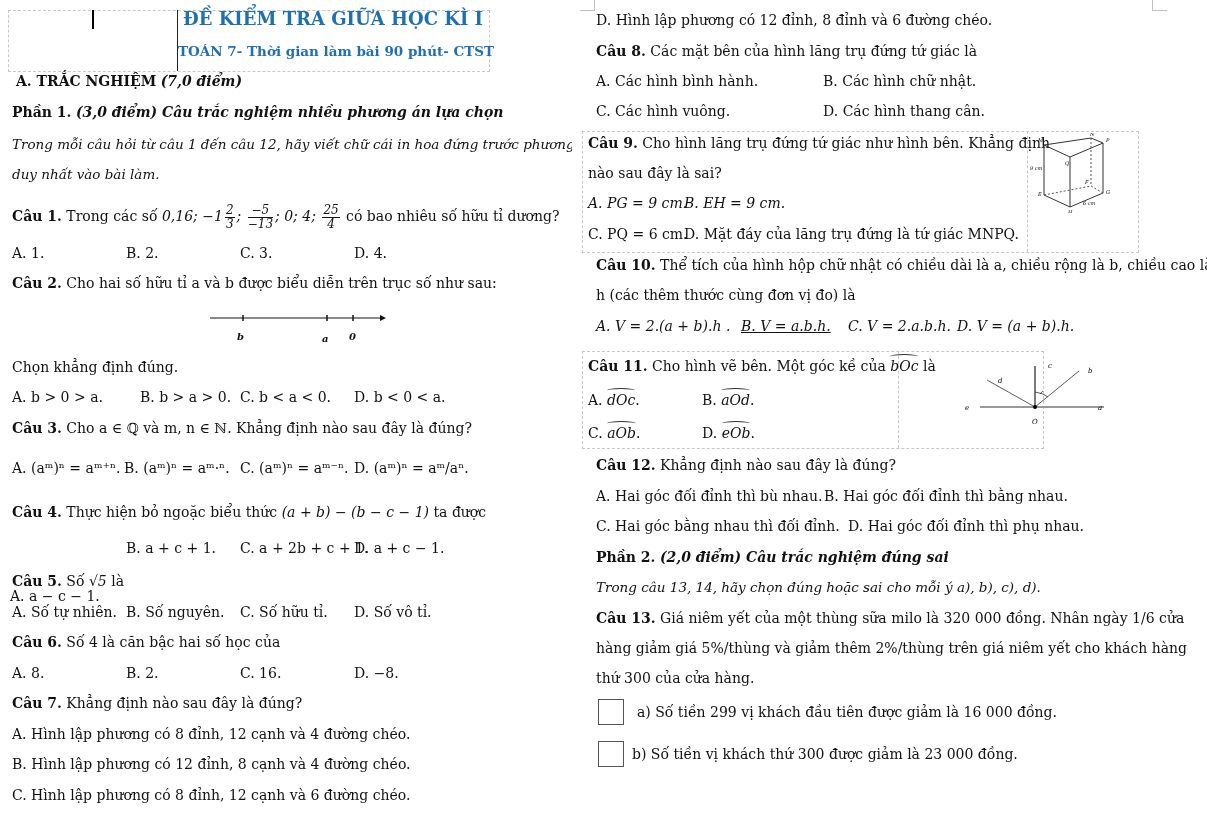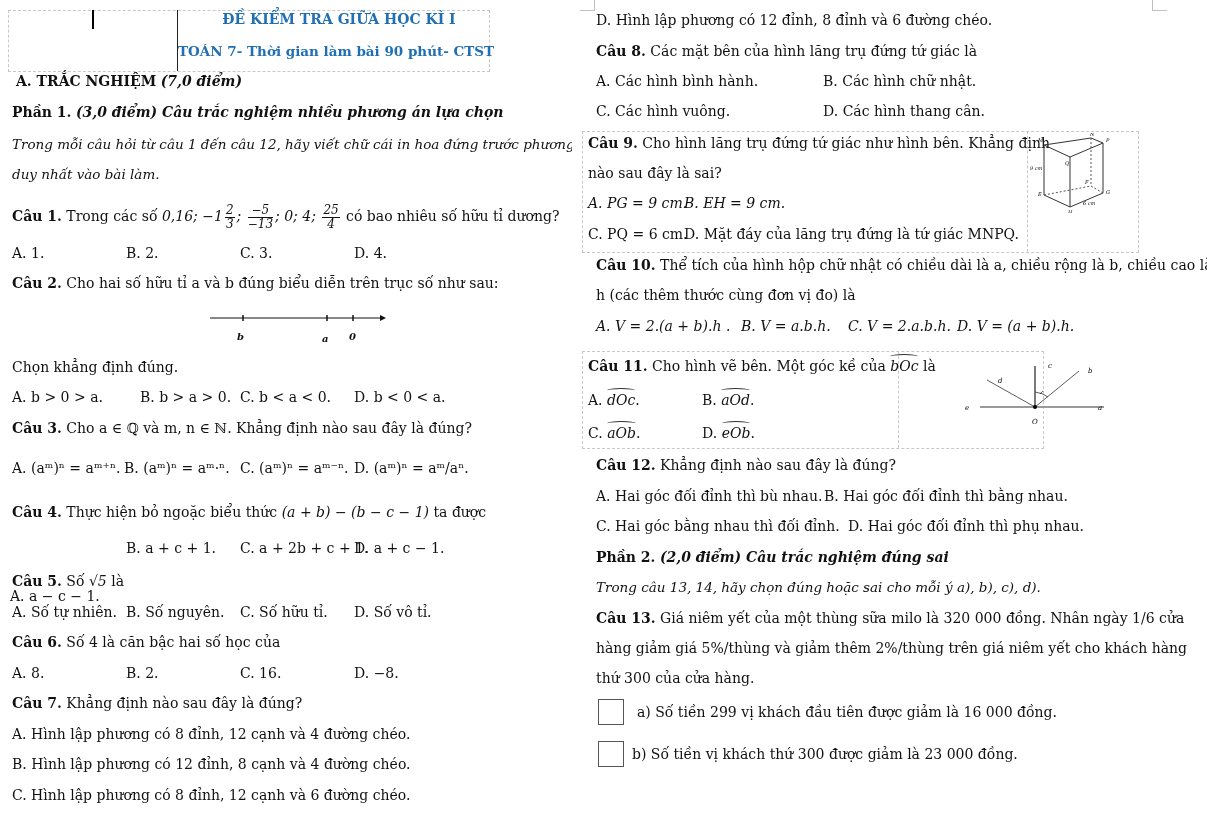--- a/index.html
+++ b/index.html
@@ -25,21 +25,21 @@
 </style>
 </head>
 <body>
 
 <div class="page" id="left-page">
 
   <div class="dashbox" style="left:8px;top:10px;width:480px;height:60px;"></div>
   <div style="position:absolute;left:92px;top:10px;width:2px;height:19px;background:#000;"></div>
   <div style="position:absolute;left:177px;top:10px;width:1px;height:61px;background:#222;"></div>
 
-  <div class="line blue" style="left:184px;top:10px;width:310px;text-align:center;font-size:14px;">ĐỀ KIỂM TRA GIỮA HỌC KÌ I</div>
+  <div class="line blue" style="left:178px;top:10px;width:310px;text-align:center;font-size:18px;">ĐỀ KIỂM TRA GIỮA HỌC KÌ I</div>
   <div class="line blue" style="left:178px;top:42px;width:310px;text-align:center;font-size:13.5px;">TOÁN 7- Thời gian làm bài 90 phút- CTST</div>
 
   <div class="line" style="left:16px;top:72px;">
     <span class="b">A. TRẮC NGHIỆM</span>
     <span class="i b">(7,0 điểm)</span>
   </div>
 
   <div class="line" style="left:12px;top:103px;">
     <span class="b">Phần 1.</span>
     <span class="i b" style="font-weight:600">(3,0 điểm) Câu trắc nghiệm nhiều phương án lựa chọn</span>
@@ -57,21 +57,21 @@
     <span class="frac m"><span class="num">25</span><span>4</span></span>
     <span>có bao nhiêu số hữu tỉ dương?</span>
   </div>
   <div class="opt" style="left:12px;top:244px;">A. 1.</div>
   <div class="opt" style="left:126px;top:244px;">B. 2.</div>
   <div class="opt" style="left:240px;top:244px;">C. 3.</div>
   <div class="opt" style="left:354px;top:244px;">D. 4.</div>
 
   <div class="line" style="left:12px;top:274px;">
     <span class="b">Câu 2.</span>
-    <span>Cho hai số hữu tỉ a và b đúng biểu diễn trên trục số như sau:</span>
+    <span>Cho hai số hữu tỉ a và b được biểu diễn trên trục số như sau:</span>
   </div>
   <svg style="position:absolute;left:200px;top:308px;" width="190" height="40">
     <line x1="10" y1="10" x2="180" y2="10" stroke="#111" stroke-width="1"></line>
     <polygon points="180,7 186,10 180,13" fill="#111"></polygon>
     <line x1="43" y1="7" x2="43" y2="13" stroke="#111" stroke-width="1.5"></line>
     <line x1="127" y1="7" x2="127" y2="13" stroke="#111" stroke-width="1.5"></line>
     <line x1="153" y1="7" x2="153" y2="13" stroke="#111" stroke-width="1.5"></line>
   </svg>
   <div class="line i b" style="left:237px;top:328px;font-size:10px;">b</div>
   <div class="line i b" style="left:322px;top:330px;font-size:10px;">a</div>
@@ -180,21 +180,21 @@
     <text x="53" y="72">6 cm</text>
     <text x="38" y="81">H</text>
   </svg>
 
   <div class="line" style="left:24px;top:256px;">
     <span class="b">Câu 10.</span>
     <span>Thể tích của hình hộp chữ nhật có chiều dài là a, chiều rộng là b, chiều cao là</span>
   </div>
   <div class="line" style="left:24px;top:286px;">h (các thêm thước cùng đơn vị đo) là</div>
   <div class="opt m" style="left:24px;top:317px;">A. V = 2.(a + b).h .</div>
-  <div class="opt m" style="left:169px;top:317px;">B. V = a.b.h.</div>
+  <div class="opt m" style="left:169px;top:317px;text-decoration:underline;">B. V = a.b.h.</div>
   <div class="opt m" style="left:276px;top:317px;">C. V = 2.a.b.h.</div>
   <div class="opt m" style="left:385px;top:317px;">D. V = (a + b).h.</div>
 
   <div class="dashbox" style="left:10px;top:351px;width:460px;height:96px;"></div>
   <div style="position:absolute;left:326px;top:351px;width:0;height:97px;border-left:1px dashed #c8c8c8;"></div>
   <div class="line" style="left:16px;top:357px;">
     <span class="b">Câu 11.</span>
     <span>Cho hình vẽ bên. Một góc kề của</span>
     <span class="m arc">bOc</span>
     <span>là</span>

